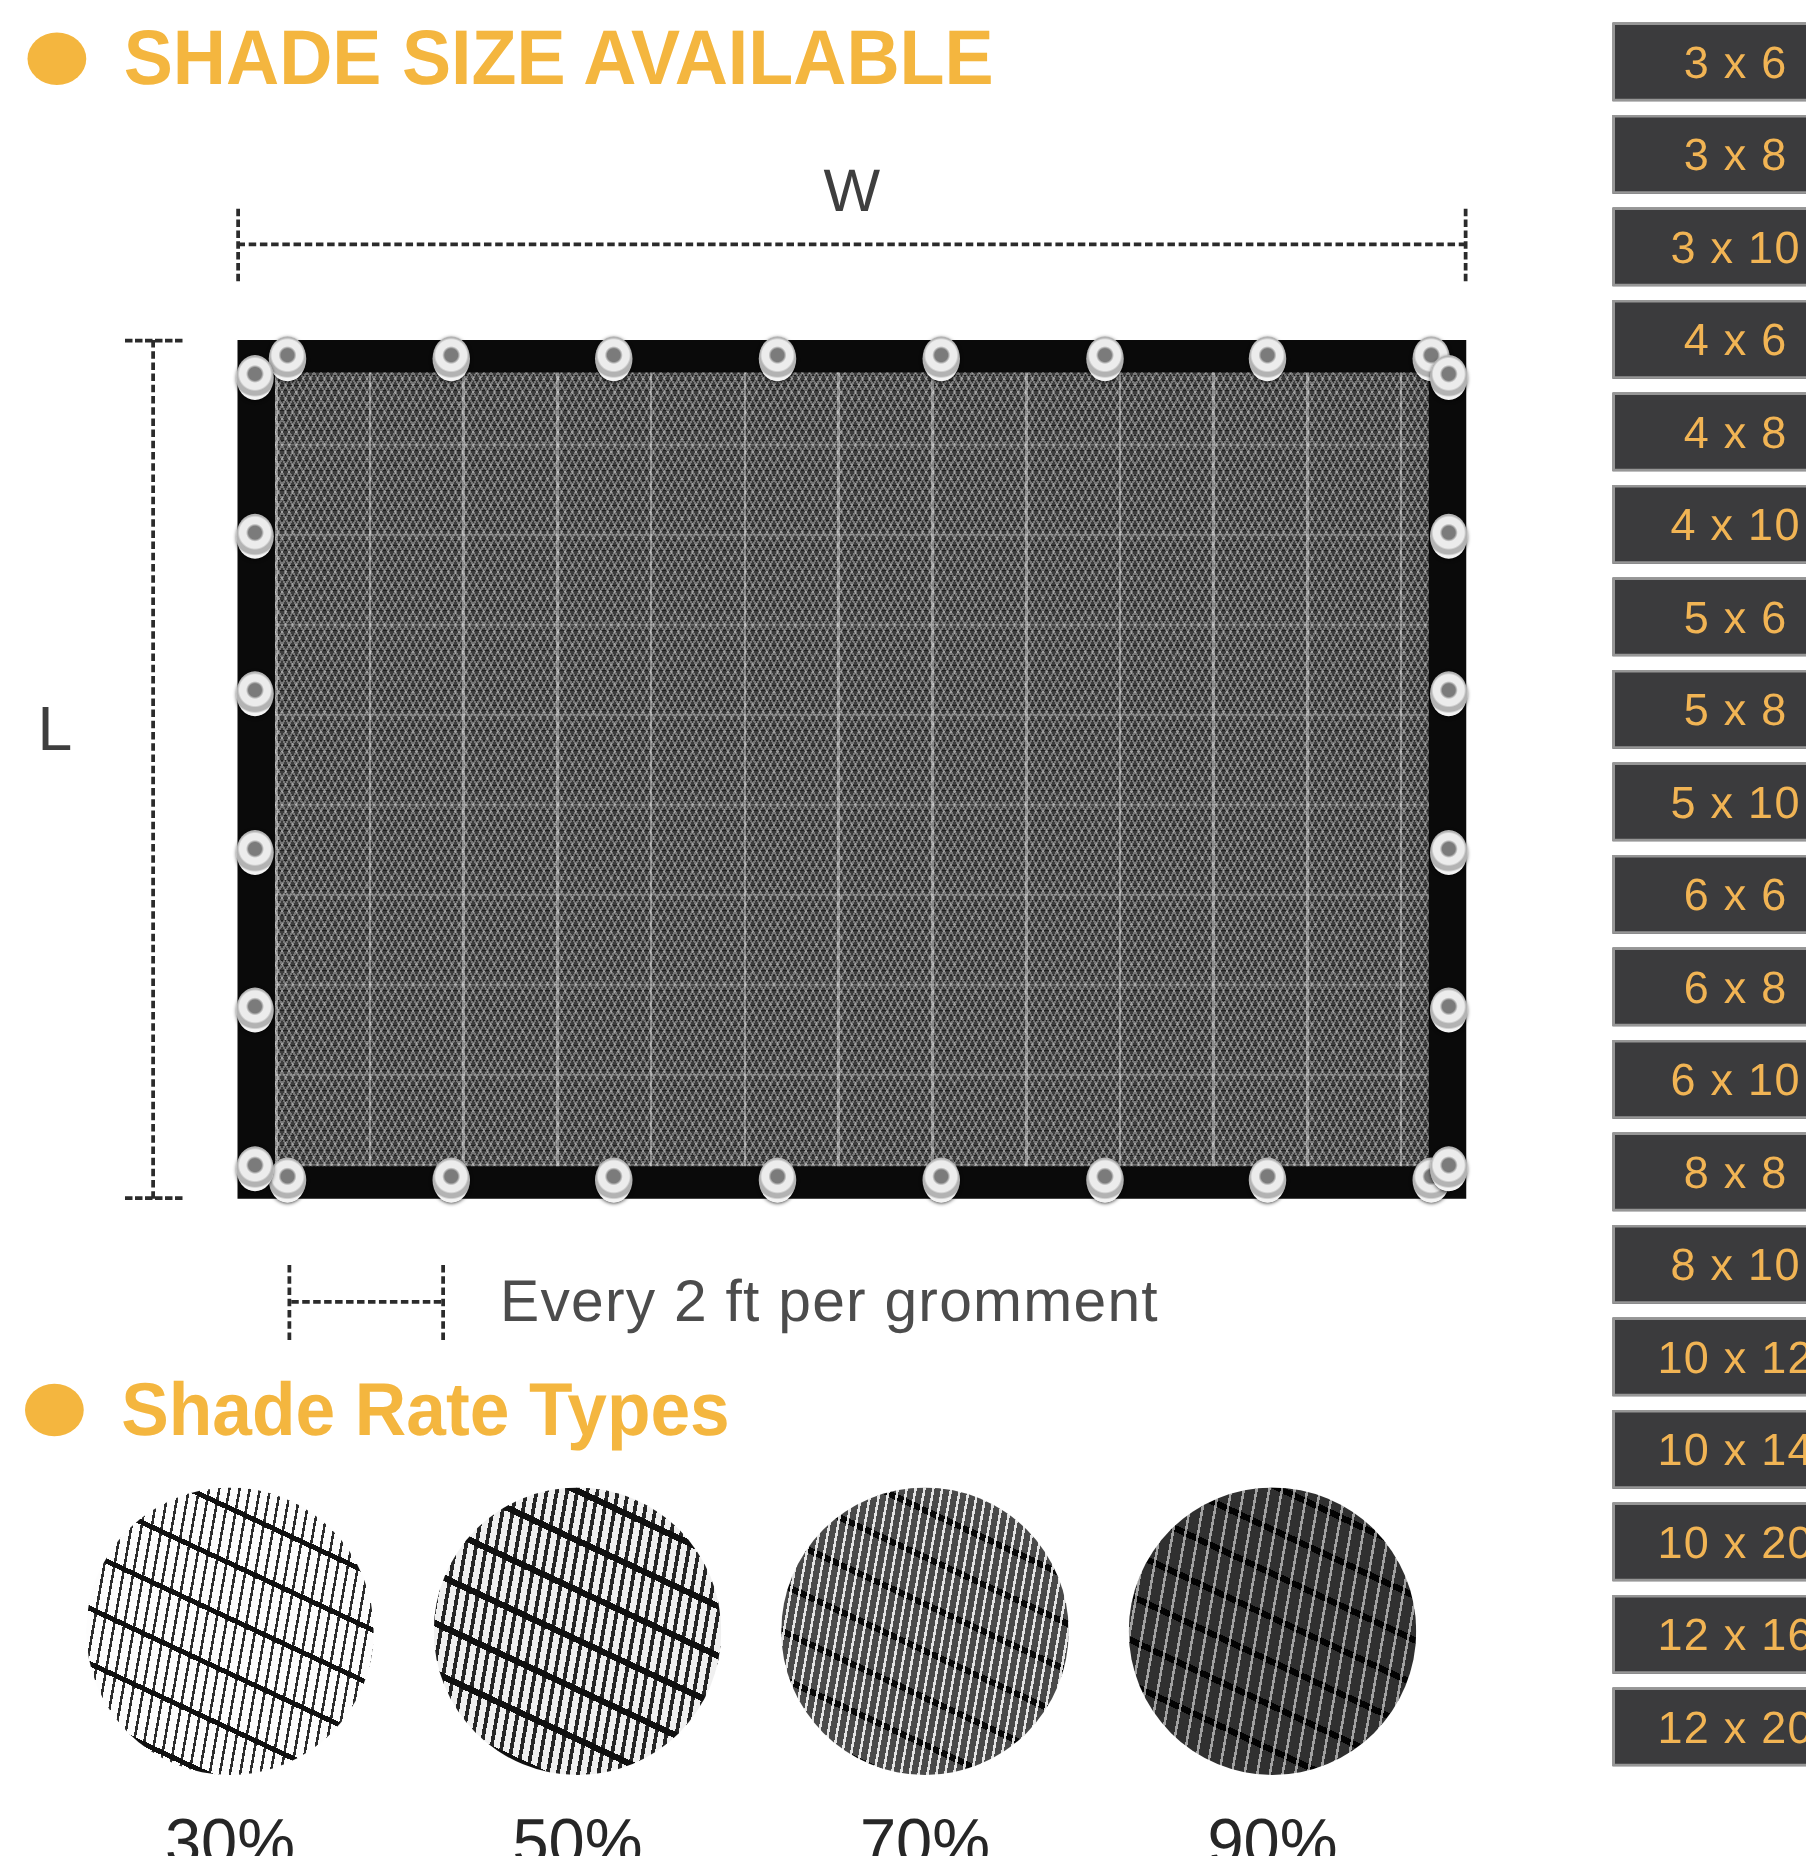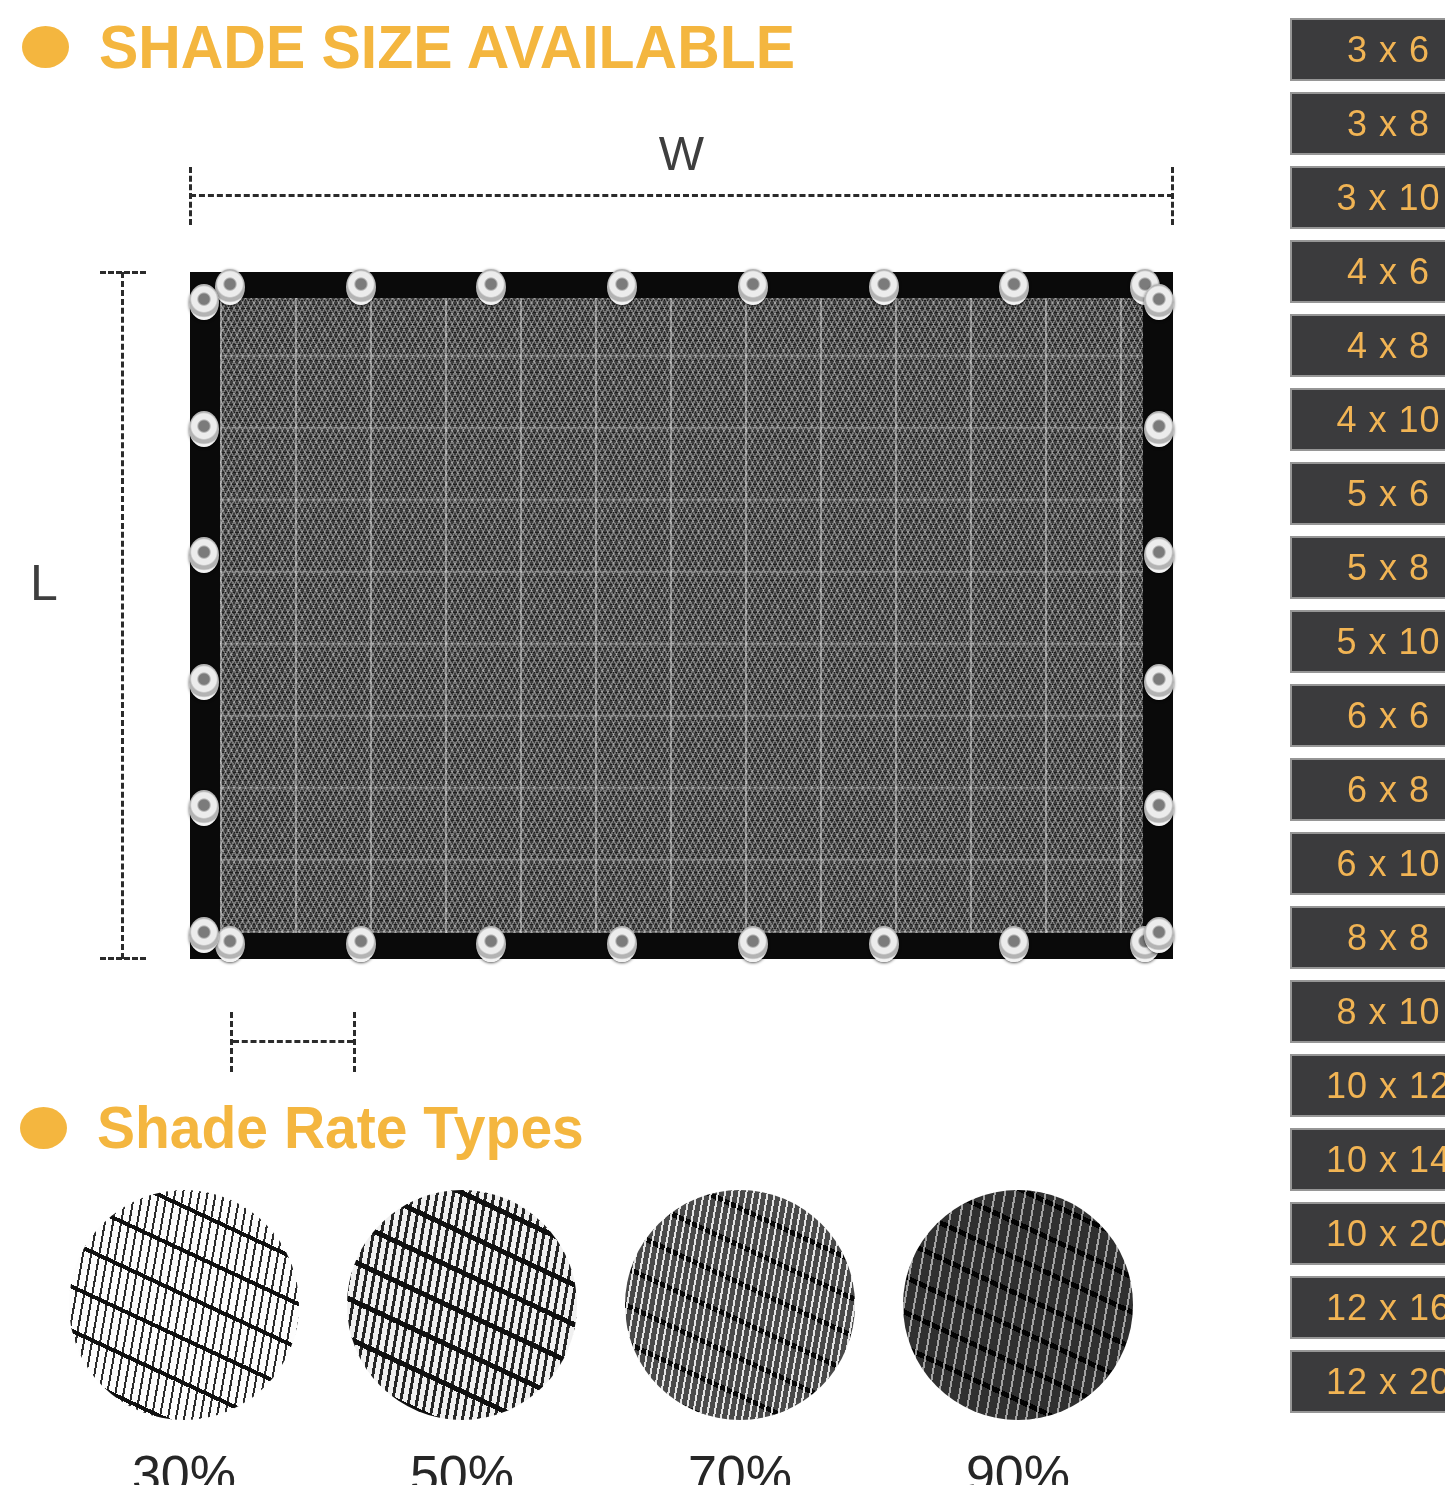--- a/index.html
+++ b/index.html
@@ -149,20 +149,21 @@
       <div class="grommet" style="left: 969px; top: 156.6px;"></div>
       <div class="grommet" style="left: 969px; top: 283.2px;"></div>
       <div class="grommet" style="left: 969px; top: 409.8px;"></div>
       <div class="grommet" style="left: 969px; top: 536.4px;"></div>
       <div class="grommet" style="left: 969px; top: 663px;"></div>
     </div>
 
   <div class="sp-tick sp-tick-l"></div>
   <div class="sp-tick sp-tick-r"></div>
   <div class="sp-line"></div>
+  <div class="sp-note">Every 2 ft per gromment</div>
 
   <div class="section-header hdr2">
     <span class="bullet"></span>
     <span class="hdr-text t2">Shade Rate Types</span>
   </div>
 
   <div class="rates">
 
       <div class="rate-item">
         <div class="rate-circle rate-30"></div>

